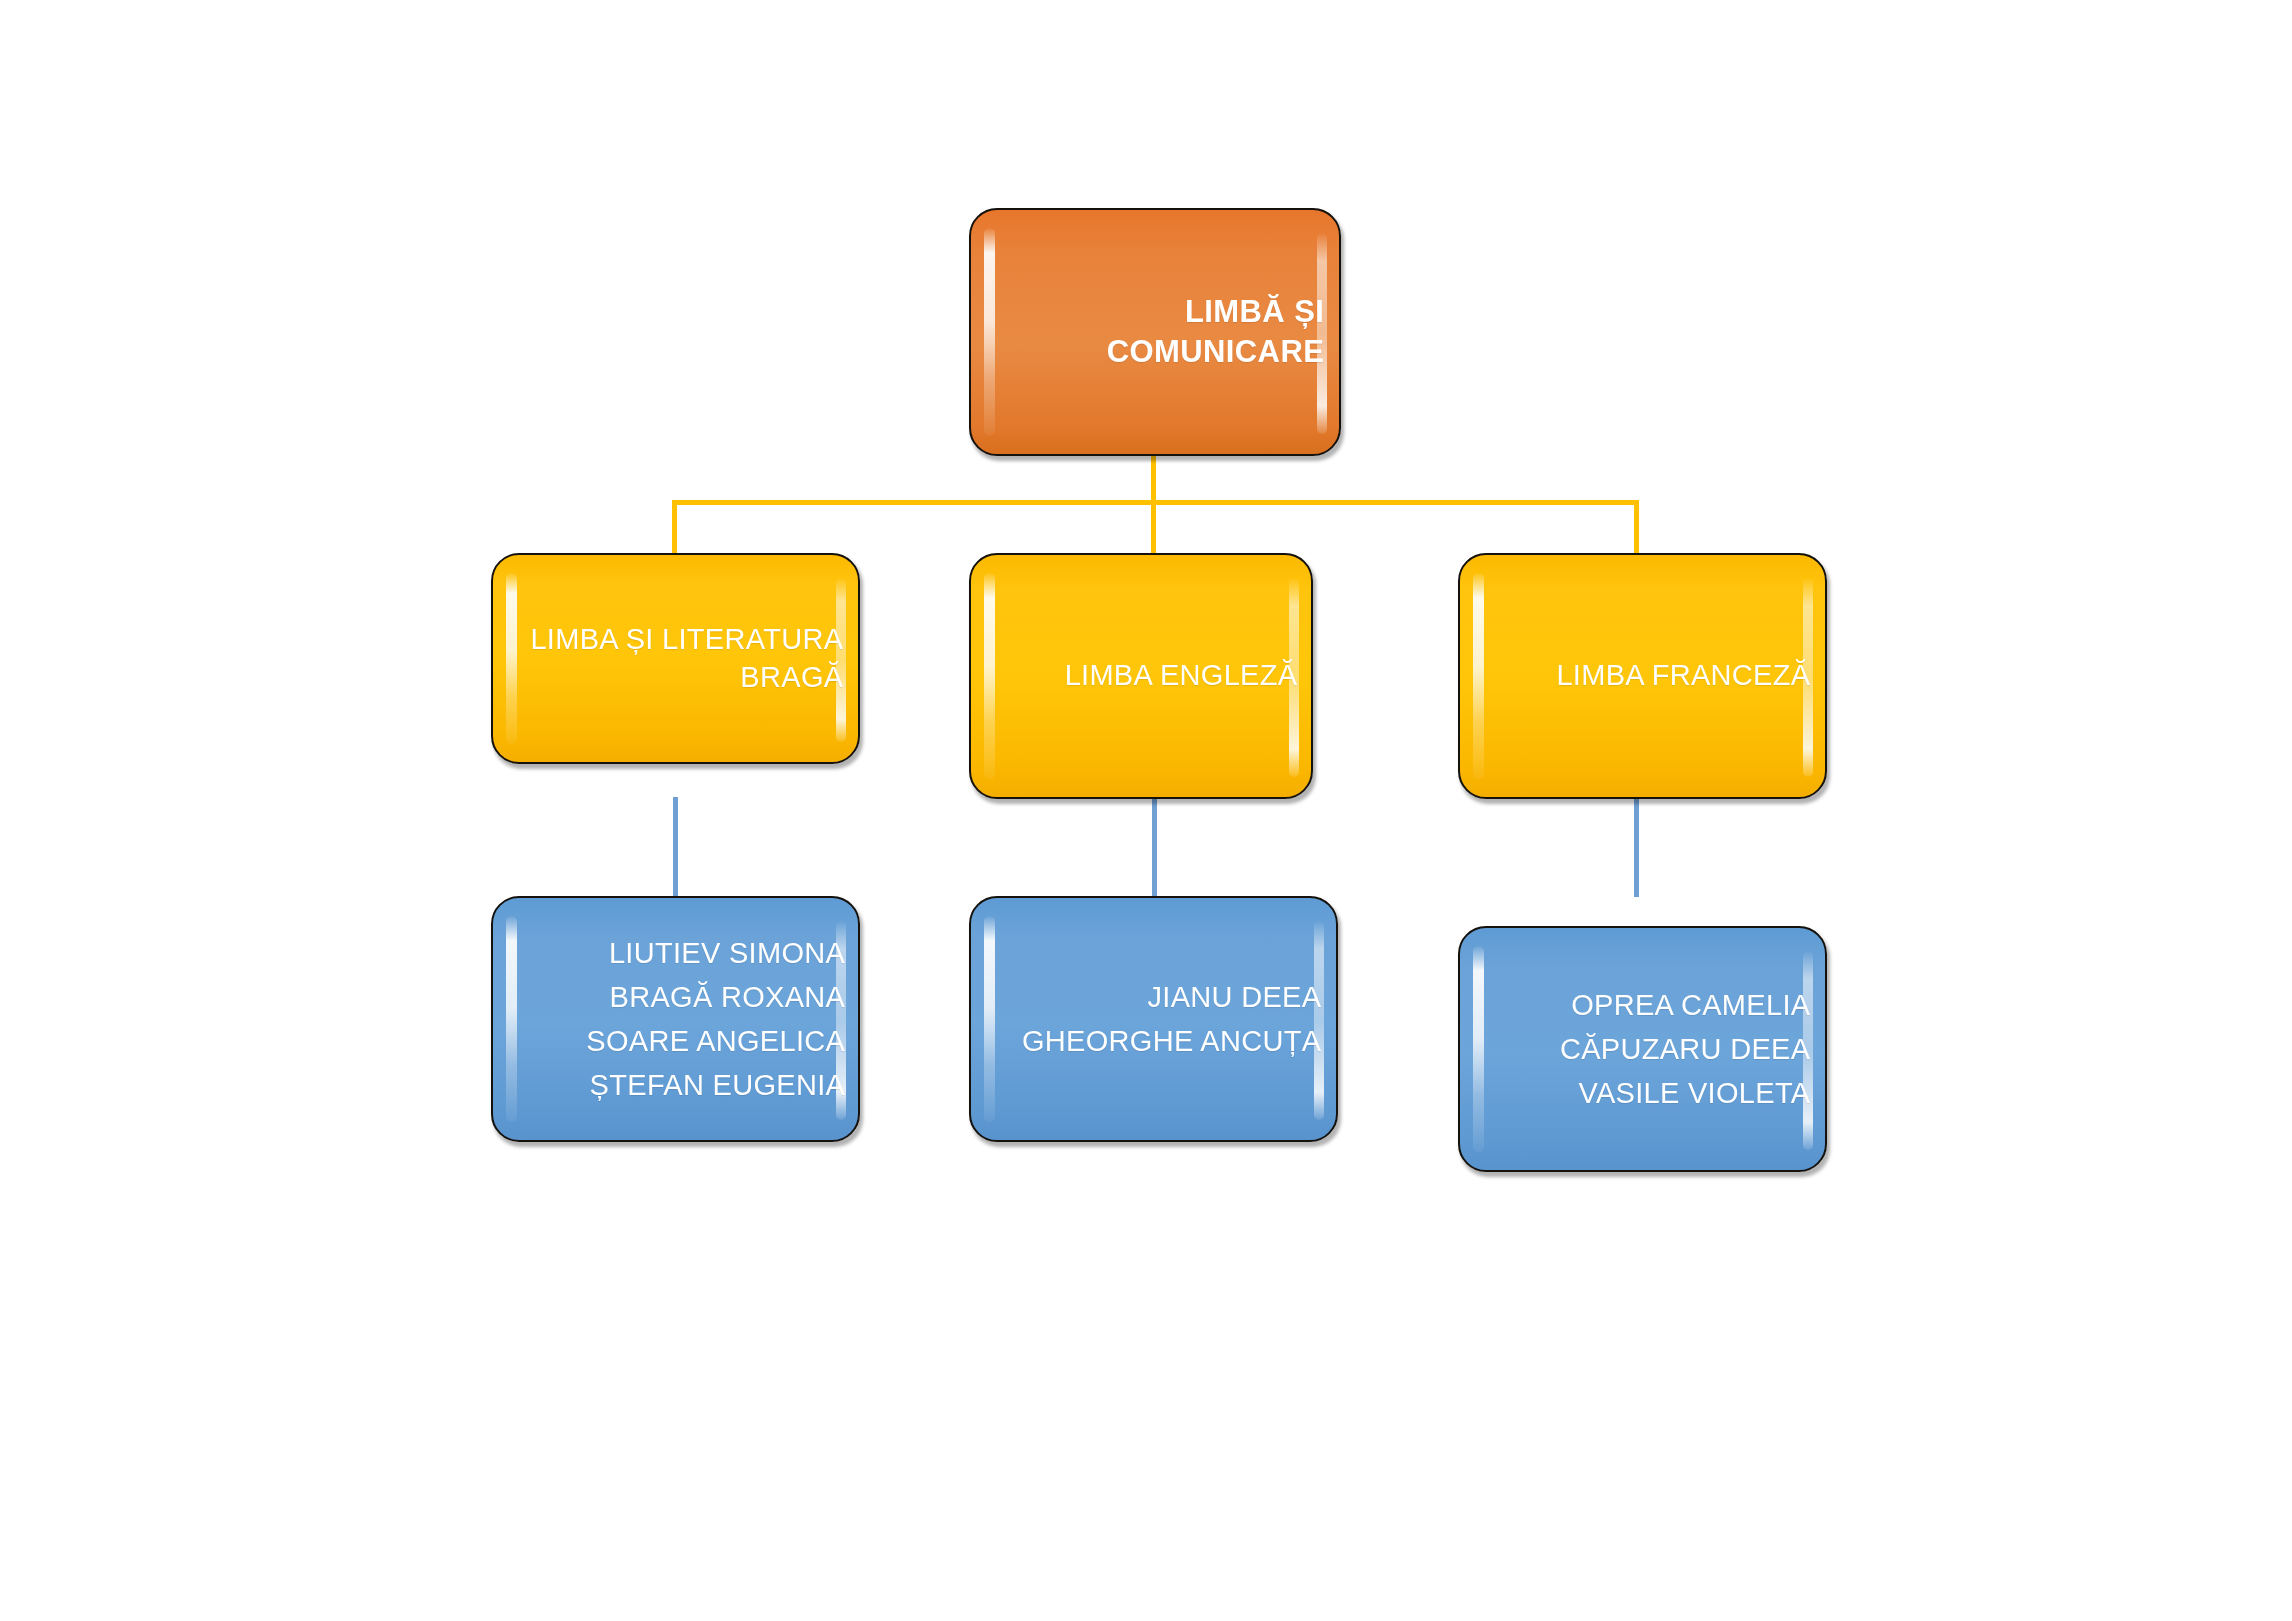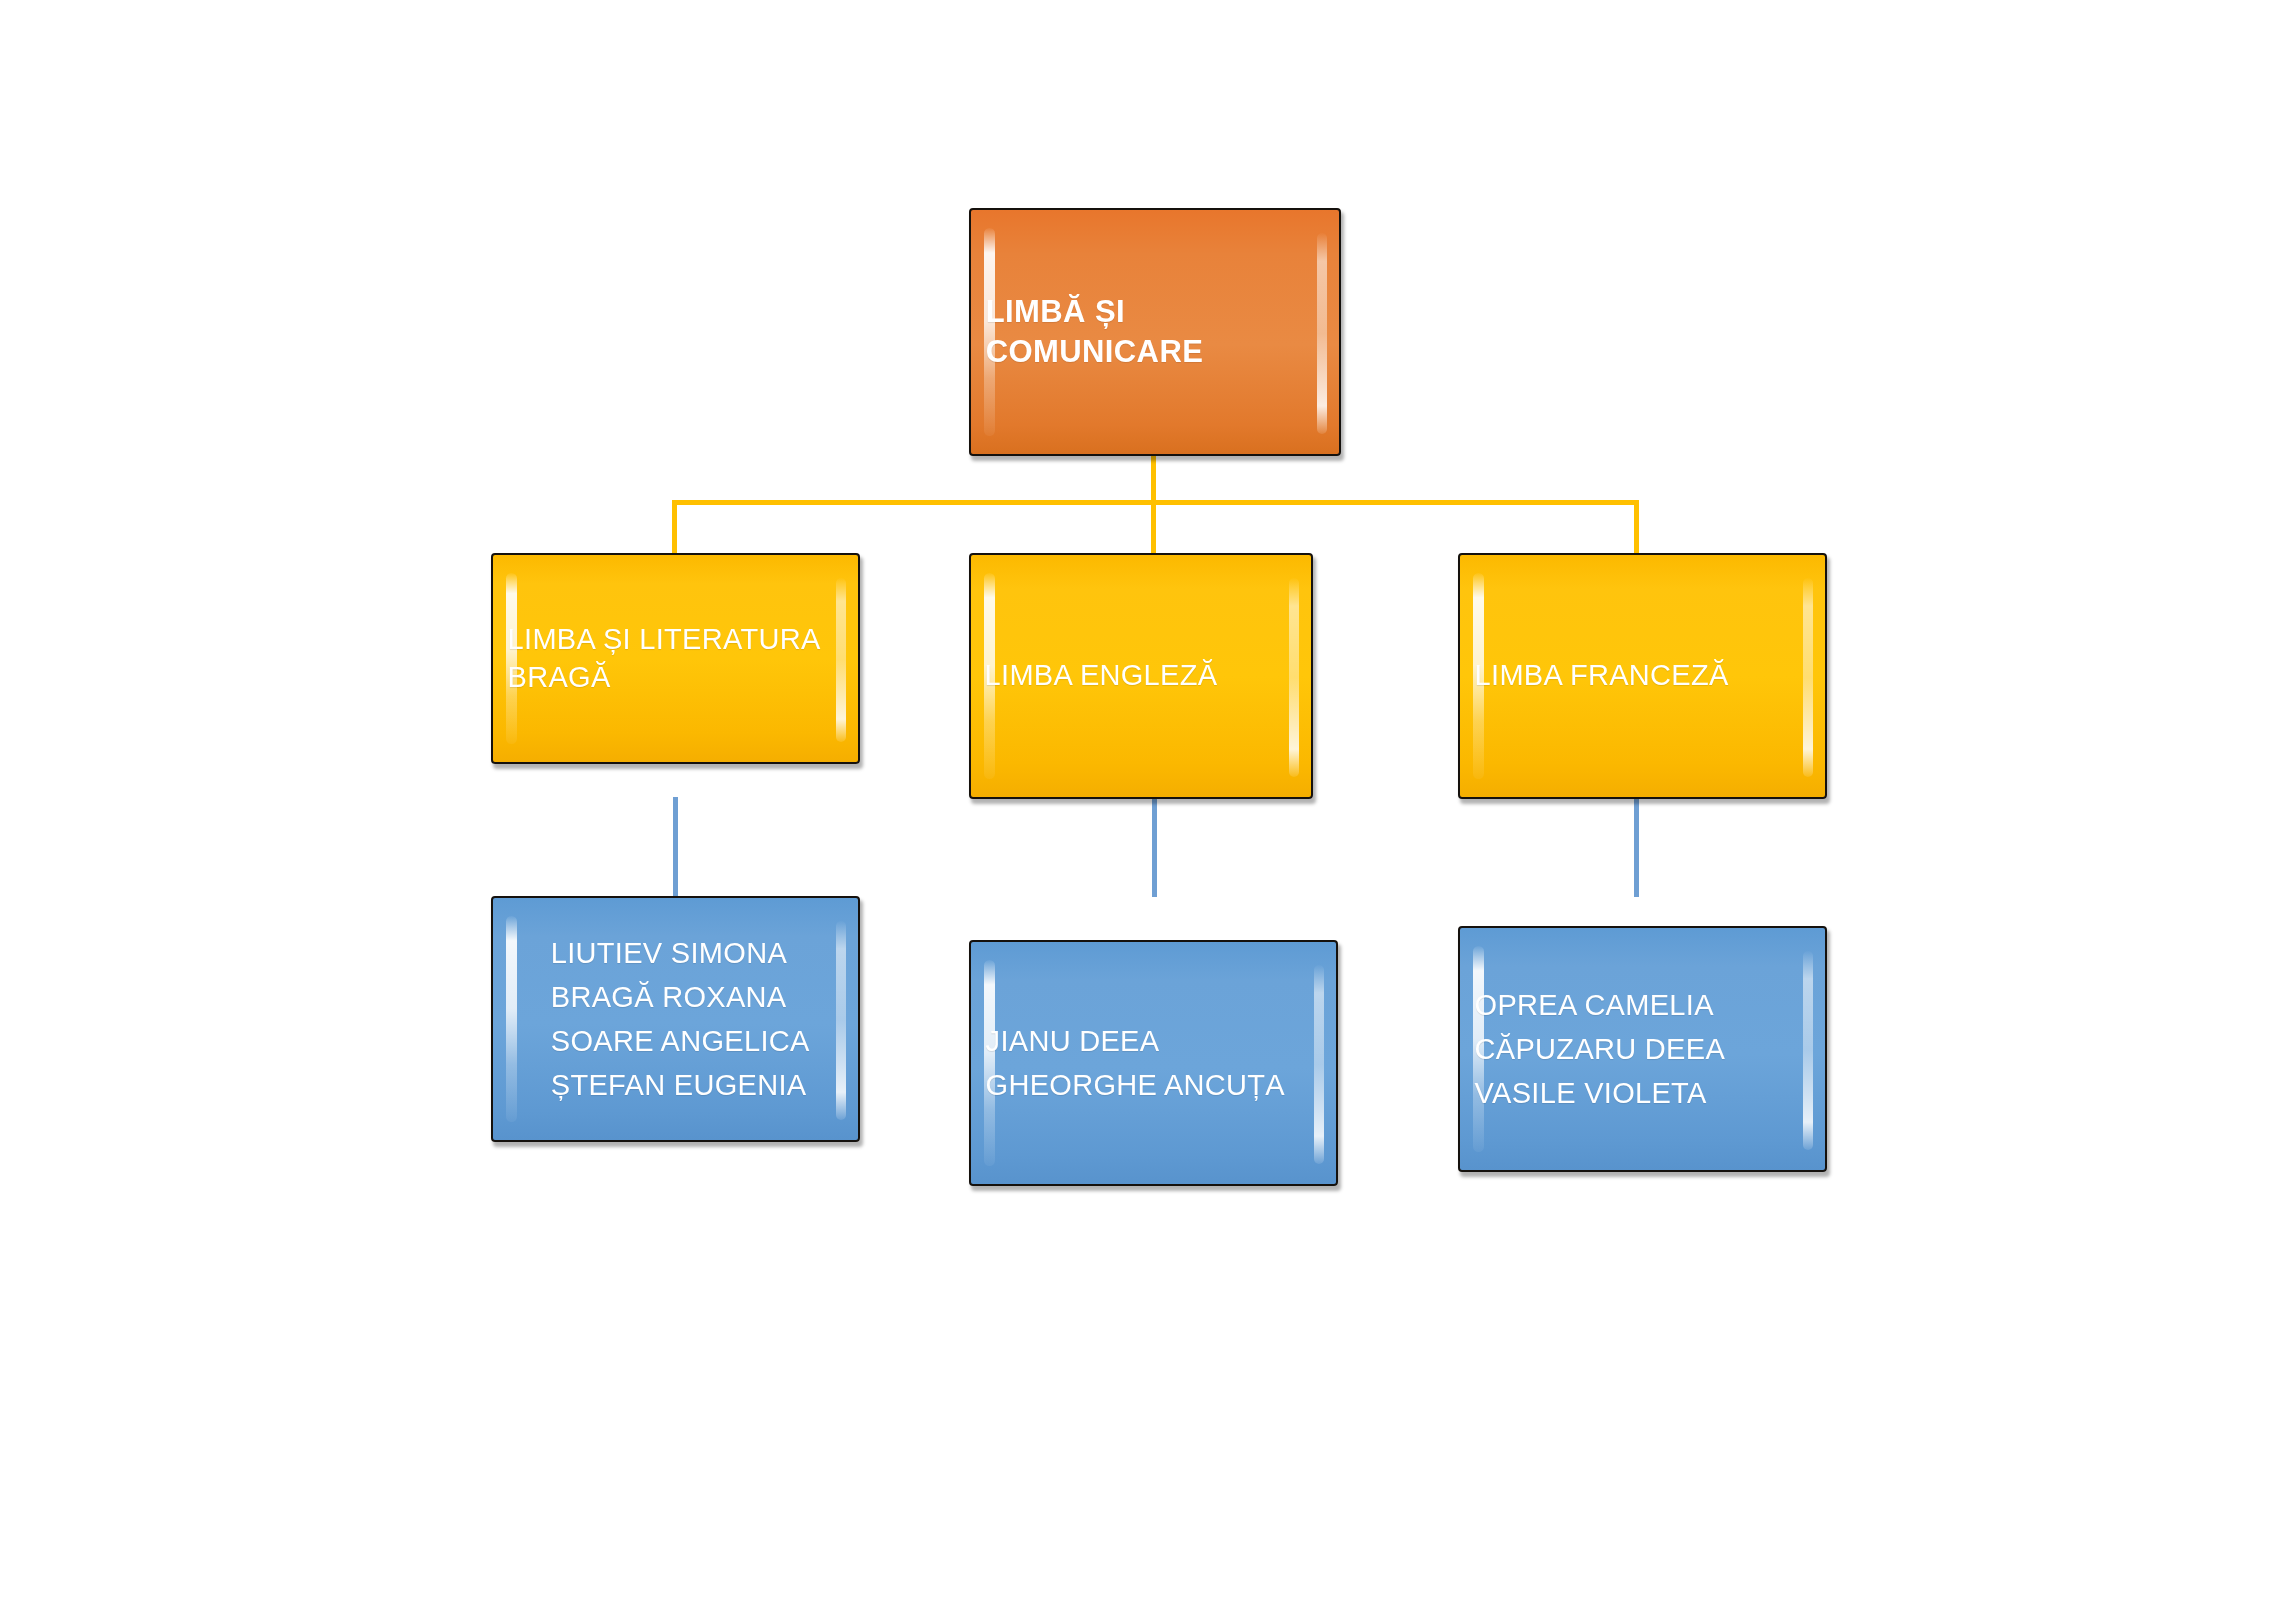--- a/index.html
+++ b/index.html
@@ -26,26 +26,26 @@
   }
   .conn-blue {
     position: absolute;
     background: #6f9fd3;
   }
 
   
   .node {
     position: absolute;
     box-sizing: border-box;
-    border-radius: 4px;
+    border-radius: 28px;
     border: 2.7px solid #15110d;
     display: flex;
     align-items: center;
     justify-content: center;
-    text-align: left;
+    text-align: right;
     color: #ffffff;
     overflow: hidden;
     box-shadow: 2.7px 4.5px 3.6px rgba(0,0,0,0.30);
   }
   .node .label {
     position: relative;
     z-index: 3;
     width: 92%;
     line-height: 1.30;
     text-shadow: 0 0.9px 0.9px rgba(0,0,0,0.10);
@@ -163,21 +163,21 @@
 
   <div class="node node-staff" style="left:491px; top:896px; width:369px; height:246px;padding-left:45px;">
     <div class="label">
       <span class="name">LIUTIEV SIMONA</span>
       <span class="name">BRAGĂ ROXANA</span>
       <span class="name">SOARE ANGELICA</span>
       <span class="name">ȘTEFAN EUGENIA</span>
     </div>
   </div>
 
-  <div class="node node-staff" style="left:969px; top:940px; width:369px; height:246px;">
+  <div class="node node-staff" style="left:969px; top:896px; width:369px; height:246px;">
     <div class="label">
       <span class="name">JIANU DEEA</span>
       <span class="name">GHEORGHE ANCUȚA</span>
     </div>
   </div>
 
   <div class="node node-staff" style="left:1458px; top:896px; width:369px; height:246px;margin-top:30px;">
     <div class="label">
       <span class="name">OPREA CAMELIA</span>
       <span class="name">CĂPUZARU DEEA</span>

